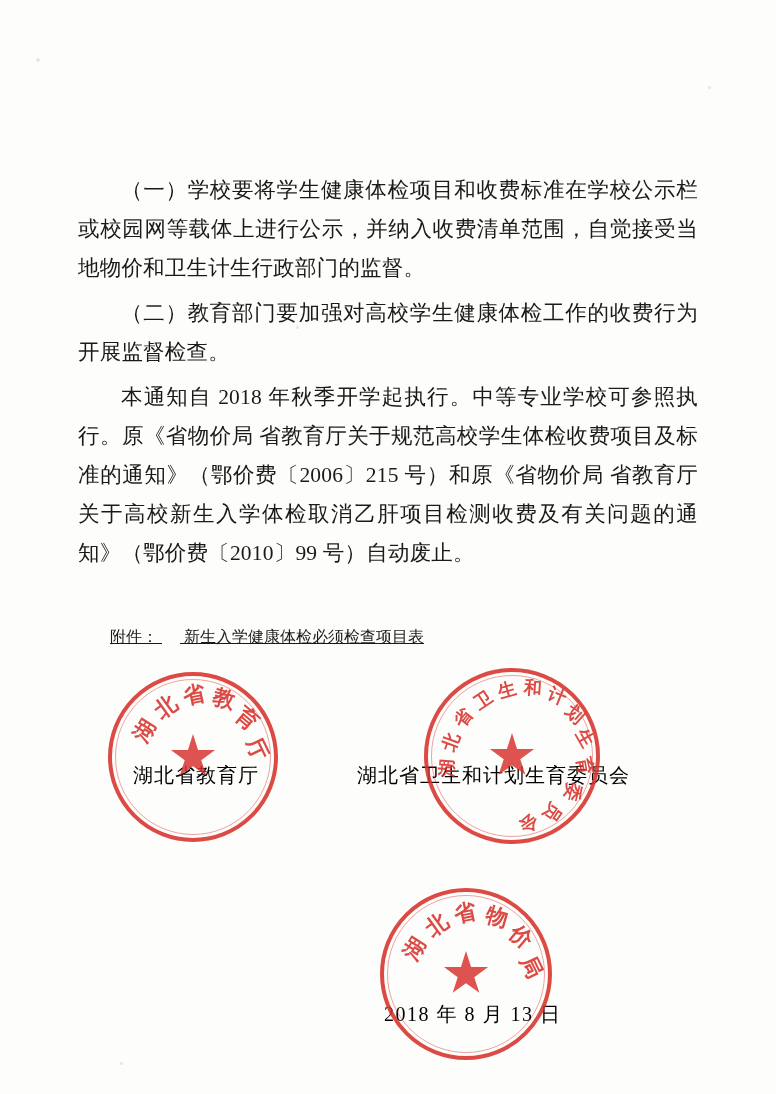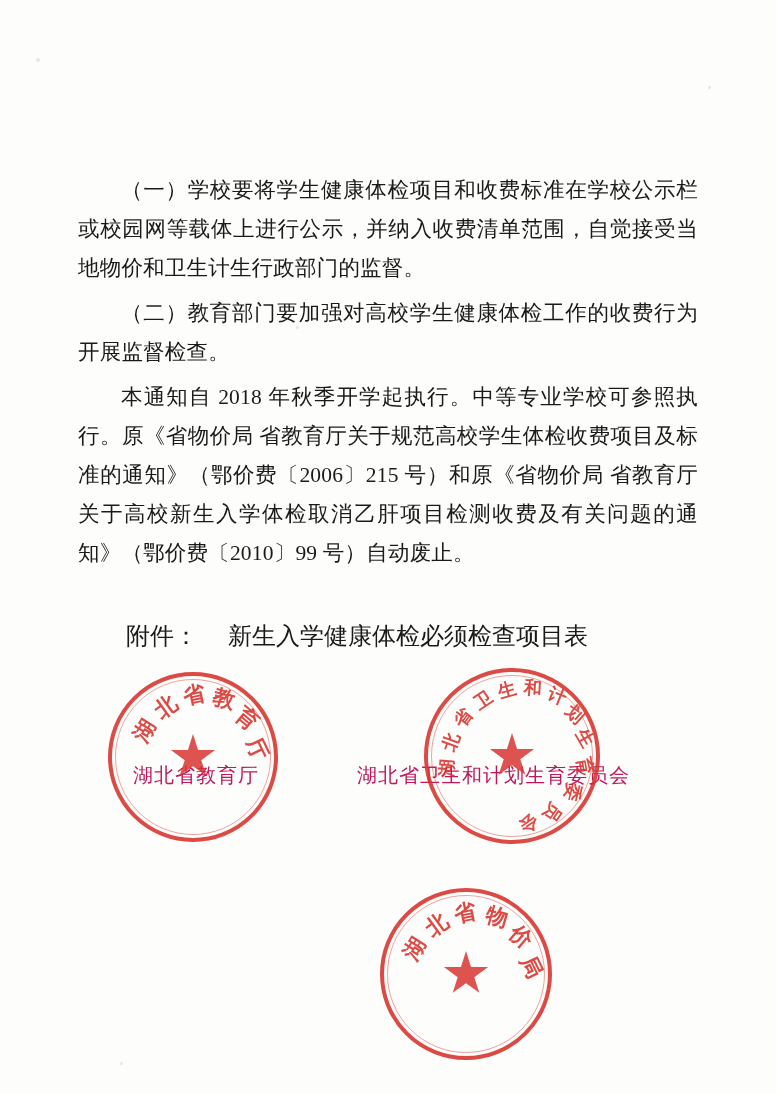--- a/index.html
+++ b/index.html
@@ -39,29 +39,30 @@
     font-size: 21.5px;
     line-height: 39px;
     text-align: justify;
     text-justify: inter-ideograph;
     letter-spacing: 0.2px;
     text-indent: 2em;
   }
   .attach {
     margin: 0;
     padding-top: 38px;
-    font-size: 24px;
+    font-size: 16px;
     line-height: 39px;
     text-indent: 2em;
+    text-decoration: underline;
   }
   .attach .gap { display: inline-block; width: 18px; }
   .signature {
     position: absolute;
     font-size: 20px;
-    color: #be185d;
+    color: #000000;
     white-space: nowrap;
     letter-spacing: 1px;
   }
   .sig-edu   { left: 133px; top: 762px; }
   .sig-health{ left: 357px; top: 762px; text-align: right; }
   .sig-price { left: 393px; top: 972px; }
   .sig-date  { left: 384px; top: 1001px; letter-spacing: 1.5px; }
 
   
   .seal {
@@ -136,20 +137,21 @@
 
     <p class="attach">
       <span>附件：</span>
       <span class="gap"></span>
       <span>新生入学健康体检必须检查项目表</span>
     </p>
   </div>
 
   <div class="signature sig-edu">湖北省教育厅</div>
   <div class="signature sig-health">湖北省卫生和计划生育委员会</div>
+  <div class="signature sig-date">2018 年 8 月 13 日</div>
 
   <div class="seal seal-edu">
     <div class="ring"></div>
     <div class="ring inner"></div>
     <div class="star"></div>
     <div class="seal-text">
       <span class="seal-char" style="left:26px;top:44px;transform:rotate(-58deg);">湖</span>
       <span class="seal-char" style="left:47px;top:20px;transform:rotate(-36deg);">北</span>
       <span class="seal-char" style="left:75px;top:8px;transform:rotate(-12deg);">省</span>
       <span class="seal-char" style="left:105px;top:12px;transform:rotate(16deg);">教</span>

